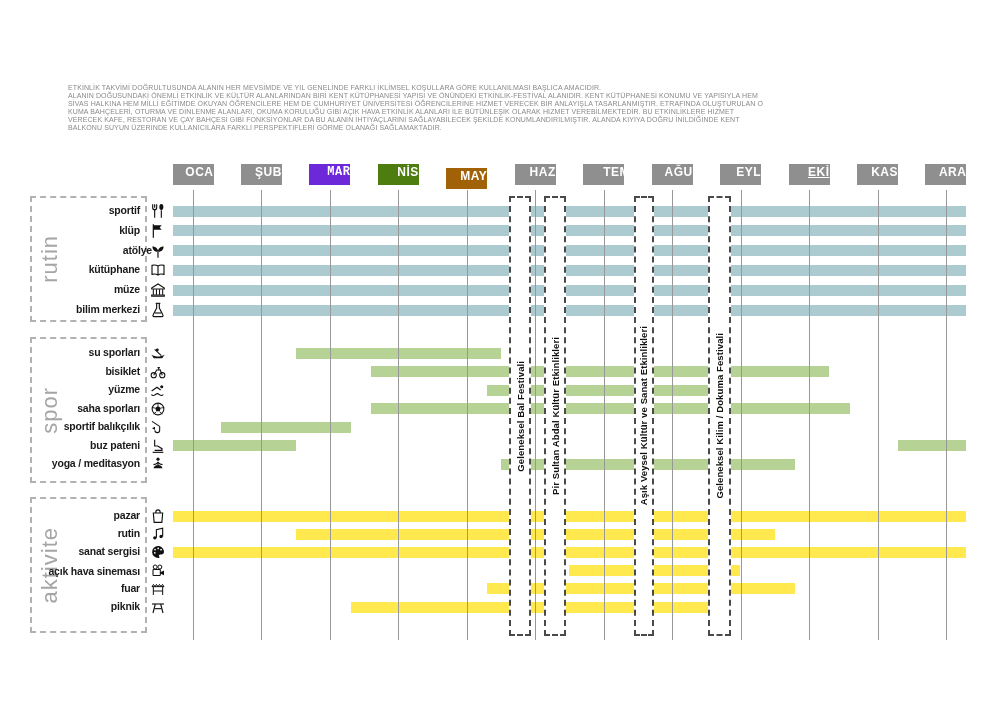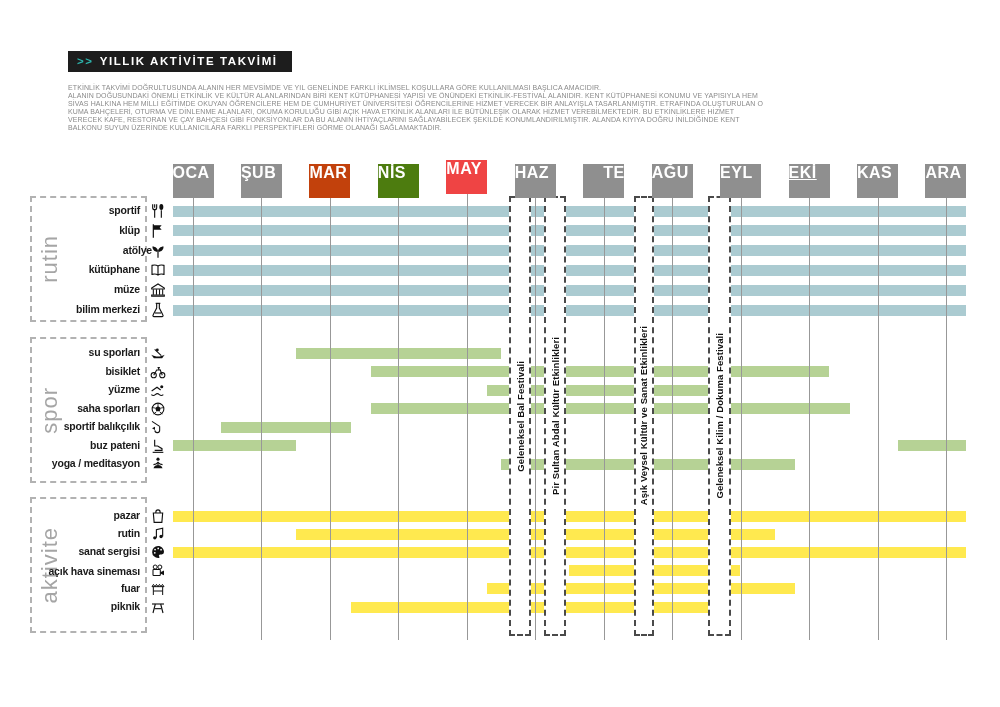--- a/index.html
+++ b/index.html
@@ -4,22 +4,22 @@
 <style>
   html,body{margin:0;padding:0;background:#e8e8e8;}
   .board{position:relative;width:1000px;height:707px;background:#fff;overflow:hidden;
          font-family:"Liberation Sans","DejaVu Sans",sans-serif;margin:0 auto;}
   .titlebox{position:absolute;left:68px;top:51px;height:21px;background:#1d1d1d;color:#fff;
             font-size:11.5px;font-weight:bold;letter-spacing:1.6px;line-height:21px;
             padding:0 14px 0 9px;white-space:nowrap;}
   .titlebox .accent{margin-right:6px;}
   .desc{position:absolute;left:68px;top:84px;width:740px;font-size:7px;line-height:8.1px;
         color:#8a8a8a;letter-spacing:0.1px;}
-  .month{position:absolute;width:41px;height:34px;box-sizing:border-box;color:#fff;
-         font-weight:bold;font-size:16px;text-align:left;line-height:17px;
+  .month{position:absolute;width:41px;height:21px;box-sizing:border-box;color:#fff;
+         font-weight:bold;font-size:12px;text-align:right;line-height:17px;
          letter-spacing:0.5px;z-index:5;}
   .gridline{position:absolute;top:190px;height:450px;width:1px;background:#989898;z-index:2;}
   .bar{position:absolute;height:11px;z-index:1;}
   .groupbox{position:absolute;border:2.5px dashed #b2b2b2;box-sizing:border-box;z-index:0;}
   .glwrap{position:absolute;width:30px;display:flex;align-items:center;justify-content:center;z-index:1;}
   .grouplabel{writing-mode:vertical-rl;transform:rotate(180deg);font-size:22px;color:#a5a5a5;
               letter-spacing:1px;white-space:nowrap;}
   .rowlabel{position:absolute;left:30px;width:110px;text-align:right;font-size:10.5px;
             font-weight:bold;color:#1a1a1a;letter-spacing:-0.2px;z-index:4;white-space:nowrap;}
   .rowicon{position:absolute;left:147px;width:22px;height:17px;display:flex;align-items:center;
@@ -27,37 +27,34 @@
   .rowicon svg{width:16px;height:16px;display:block;}
   .fest{position:absolute;top:196px;height:440px;background:#fff;border:2.5px dashed #4a4a4a;
         box-sizing:border-box;z-index:3;display:flex;align-items:center;justify-content:center;}
   .festlabel{writing-mode:vertical-rl;transform:rotate(180deg);font-size:9.5px;font-weight:bold;
              color:#111;white-space:nowrap;letter-spacing:0.1px;}
 </style>
 </head>
 <body>
 
 <div class="board" id="board">
-  <div class="titlebox">
-    <span class="accent" style="color: rgb(46, 181, 173);">&gt;&gt;</span><span>YILLIK AKTİVİTE TAKVİMİ</span>
-  </div>
   <div class="desc" id="desc">
       <div>ETKİNLİK TAKVİMİ DOĞRULTUSUNDA ALANIN HER MEVSİMDE VE YIL GENELİNDE FARKLI İKLİMSEL KOŞULLARA GÖRE KULLANILMASI BAŞLICA AMACIDIR.</div>
       <div>ALANIN DOĞUSUNDAKİ ÖNEMLİ ETKİNLİK VE KÜLTÜR ALANLARINDAN BİRİ KENT KÜTÜPHANESİ YAPISI VE ÖNÜNDEKİ ETKİNLİK-FESTİVAL ALANIDIR. KENT KÜTÜPHANESİ KONUMU VE YAPISIYLA HEM</div>
       <div>SİVAS HALKINA HEM MİLLİ EĞİTİMDE OKUYAN ÖĞRENCİLERE HEM DE CUMHURİYET ÜNİVERSİTESİ ÖĞRENCİLERİNE HİZMET VERECEK BİR ANLAYIŞLA  TASARLANMIŞTIR. ETRAFINDA OLUŞTURULAN O</div>
       <div>KUMA BAHÇELERİ, OTURMA VE DİNLENME ALANLARI, OKUMA KORULUĞU GİBİ AÇIK HAVA ETKİNLİK ALANLARI İLE BÜTÜNLEŞİK OLARAK HİZMET VEREBİLMEKTEDİR. BU ETKİNLİKLERE HİZMET</div>
       <div>VERECEK KAFE, RESTORAN VE ÇAY BAHÇESİ GİBİ FONKSİYONLAR DA BU ALANIN İHTİYAÇLARINI SAĞLAYABİLECEK ŞEKİLDE KONUMLANDIRILMIŞTIR. ALANDA KIYIYA DOĞRU İNİLDİĞİNDE KENT</div>
       <div>BALKONU SUYUN ÜZERİNDE KULLANICILARA FARKLI PERSPEKTİFLERİ GÖRME OLANAĞI SAĞLAMAKTADIR.</div>
     </div>
   <div id="chart">
       <div class="month" style="left: 172.5px; top: 164px; background: rgb(143, 143, 143);">OCA</div>
       <div class="month" style="left: 240.95px; top: 164px; background: rgb(143, 143, 143);">ŞUB</div>
-      <div class="month" style="left: 309.4px; top: 164px; background: #c2410c;">MAR</div>
+      <div class="month" style="left: 309.4px; top: 164px; background: #6d28d9; font-family: Liberation Mono, monospace;">MAR</div>
       <div class="month" style="left: 377.85px; top: 164px; background: #4d7c0f;">NİS</div>
-      <div class="month" style="left: 446.3px; top: 160px; background: #ef4444;">MAY</div>
+      <div class="month" style="left: 446.3px; top: 168px; background: #a16207;">MAY</div>
       <div class="month" style="left: 514.75px; top: 164px; background: rgb(143, 143, 143);">HAZ</div>
       <div class="month" style="left: 583.2px; top: 164px; background: rgb(143, 143, 143); padding-left: 20px;">TEM</div>
       <div class="month" style="left: 651.65px; top: 164px; background: rgb(143, 143, 143);">AĞU</div>
       <div class="month" style="left: 720.1px; top: 164px; background: rgb(143, 143, 143);">EYL</div>
       <div class="month" style="left: 788.55px; top: 164px; background: rgb(143, 143, 143); text-decoration: underline;">EKİ</div>
       <div class="month" style="left: 857px; top: 164px; background: rgb(143, 143, 143);">KAS</div>
       <div class="month" style="left: 925.45px; top: 164px; background: rgb(143, 143, 143);">ARA</div>
       <div class="gridline" style="left: 193px;"></div>
       <div class="gridline" style="left: 261.45px;"></div>
       <div class="gridline" style="left: 329.9px;"></div>

